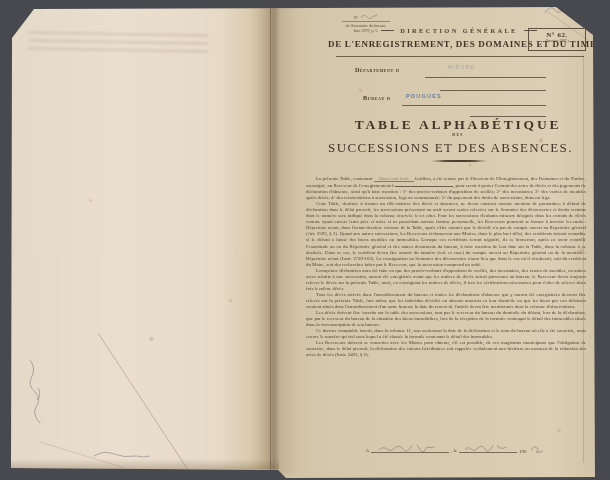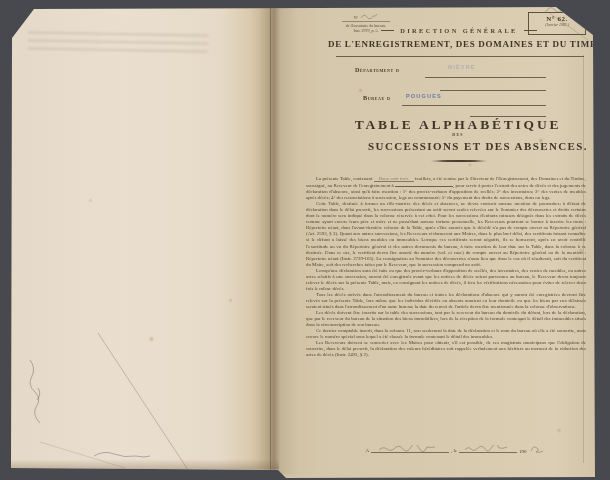--- a/index.html
+++ b/index.html
@@ -20,33 +20,33 @@
   
   .inv-block{position:absolute;left:328px;top:13px;width:76px;text-align:center;font-size:4px;line-height:5.4px;color:#5c4e3e;}
   .inv-line1{display:flex;align-items:flex-end;justify-content:center;gap:2px;border-bottom:0.5px solid rgba(92,78,62,.55);padding-bottom:1px;margin:0 14px 1px 14px;}
   
   .dg-row{position:absolute;left:330px;top:27px;width:258px;display:flex;align-items:center;justify-content:center;gap:6px;}
   .dg-dash{width:13px;height:1px;background:#5c4e3e;}
   .dg-text{font-size:6.4px;font-weight:bold;letter-spacing:2.4px;color:#4e4234;white-space:nowrap;}
   .main-head{position:absolute;left:328px;top:39px;width:260px;text-align:center;font-size:9px;font-weight:bold;letter-spacing:.7px;color:#3f3528;white-space:nowrap;}
   .head-rule{position:absolute;left:336px;top:56px;width:248px;height:1px;background:#6e5f4c;}
   
-  .num-box{position:absolute;left:528px;top:12px;width:58px;height:23px;border:0.8px solid #5f5140;text-align:center;box-sizing:border-box;padding-top:2px;}
+  .num-box{position:absolute;left:528px;top:28px;width:58px;height:23px;border:0.8px solid #5f5140;text-align:center;box-sizing:border-box;padding-top:2px;}
   .num-box .num{font-size:7px;font-weight:bold;color:#443827;letter-spacing:.5px;}
   .num-box .ed{font-size:3.8px;font-style:italic;color:#5c4e3e;}
   
   .field-label{position:absolute;font-size:6.2px;font-variant:small-caps;letter-spacing:.6px;color:#473b2d;font-weight:bold;}
   .field-line{position:absolute;height:1px;background:rgba(74,62,48,.75);}
   .stamp{position:absolute;font-family:"Liberation Sans",sans-serif;font-size:5.5px;letter-spacing:1.2px;font-weight:bold;color:#4a67a6;filter:blur(.5px);}
   .stamp.faint{opacity:.28;}
   .stamp.strong{opacity:.8;}
   
   .title1{position:absolute;left:328px;top:109px;width:260px;text-align:center;font-size:13.5px;font-weight:bold;letter-spacing:2.8px;color:#41362a;white-space:nowrap;margin-top:8px;}
   .title2{position:absolute;left:328px;top:132px;width:260px;text-align:center;font-size:4px;font-weight:bold;letter-spacing:1.2px;color:#504434;}
-  .title3{position:absolute;left:328px;top:140px;width:260px;text-align:right;font-size:11px;font-weight:bold;letter-spacing:1.4px;color:#41362a;white-space:nowrap;}
+  .title3{position:absolute;left:328px;top:140px;width:260px;text-align:left;font-size:13px;font-weight:normal;letter-spacing:1.4px;color:#41362a;white-space:nowrap;}
   .title-rule{position:absolute;left:430px;top:160px;width:58px;height:2px;
     background:linear-gradient(90deg,transparent,#5a4c3d 22%,#463a2c 50%,#5a4c3d 78%,transparent);border-radius:50%;}
   
   .bodytext{position:absolute;left:306px;top:176px;width:280px;font-size:4.9px;line-height:6.05px;text-align:justify;color:#4f4335;}
   .bodytext p{margin:0;text-indent:10px;}
   .inline-blank{display:inline-block;width:58px;height:4px;border-bottom:.5px solid rgba(80,67,53,.8);}
   .hw-inline{font-style:italic;color:#6f655a;filter:blur(.35px);opacity:.75;border-bottom:.5px solid rgba(80,67,53,.8);padding:0 5px;}
   
   .sig-row{position:absolute;left:330px;top:445px;width:250px;display:flex;align-items:flex-end;justify-content:center;font-size:5px;color:#4f4335;gap:2px;}
   .sig-line{display:inline-block;height:5px;border-bottom:.5px solid rgba(80,67,53,.7);position:relative;}

